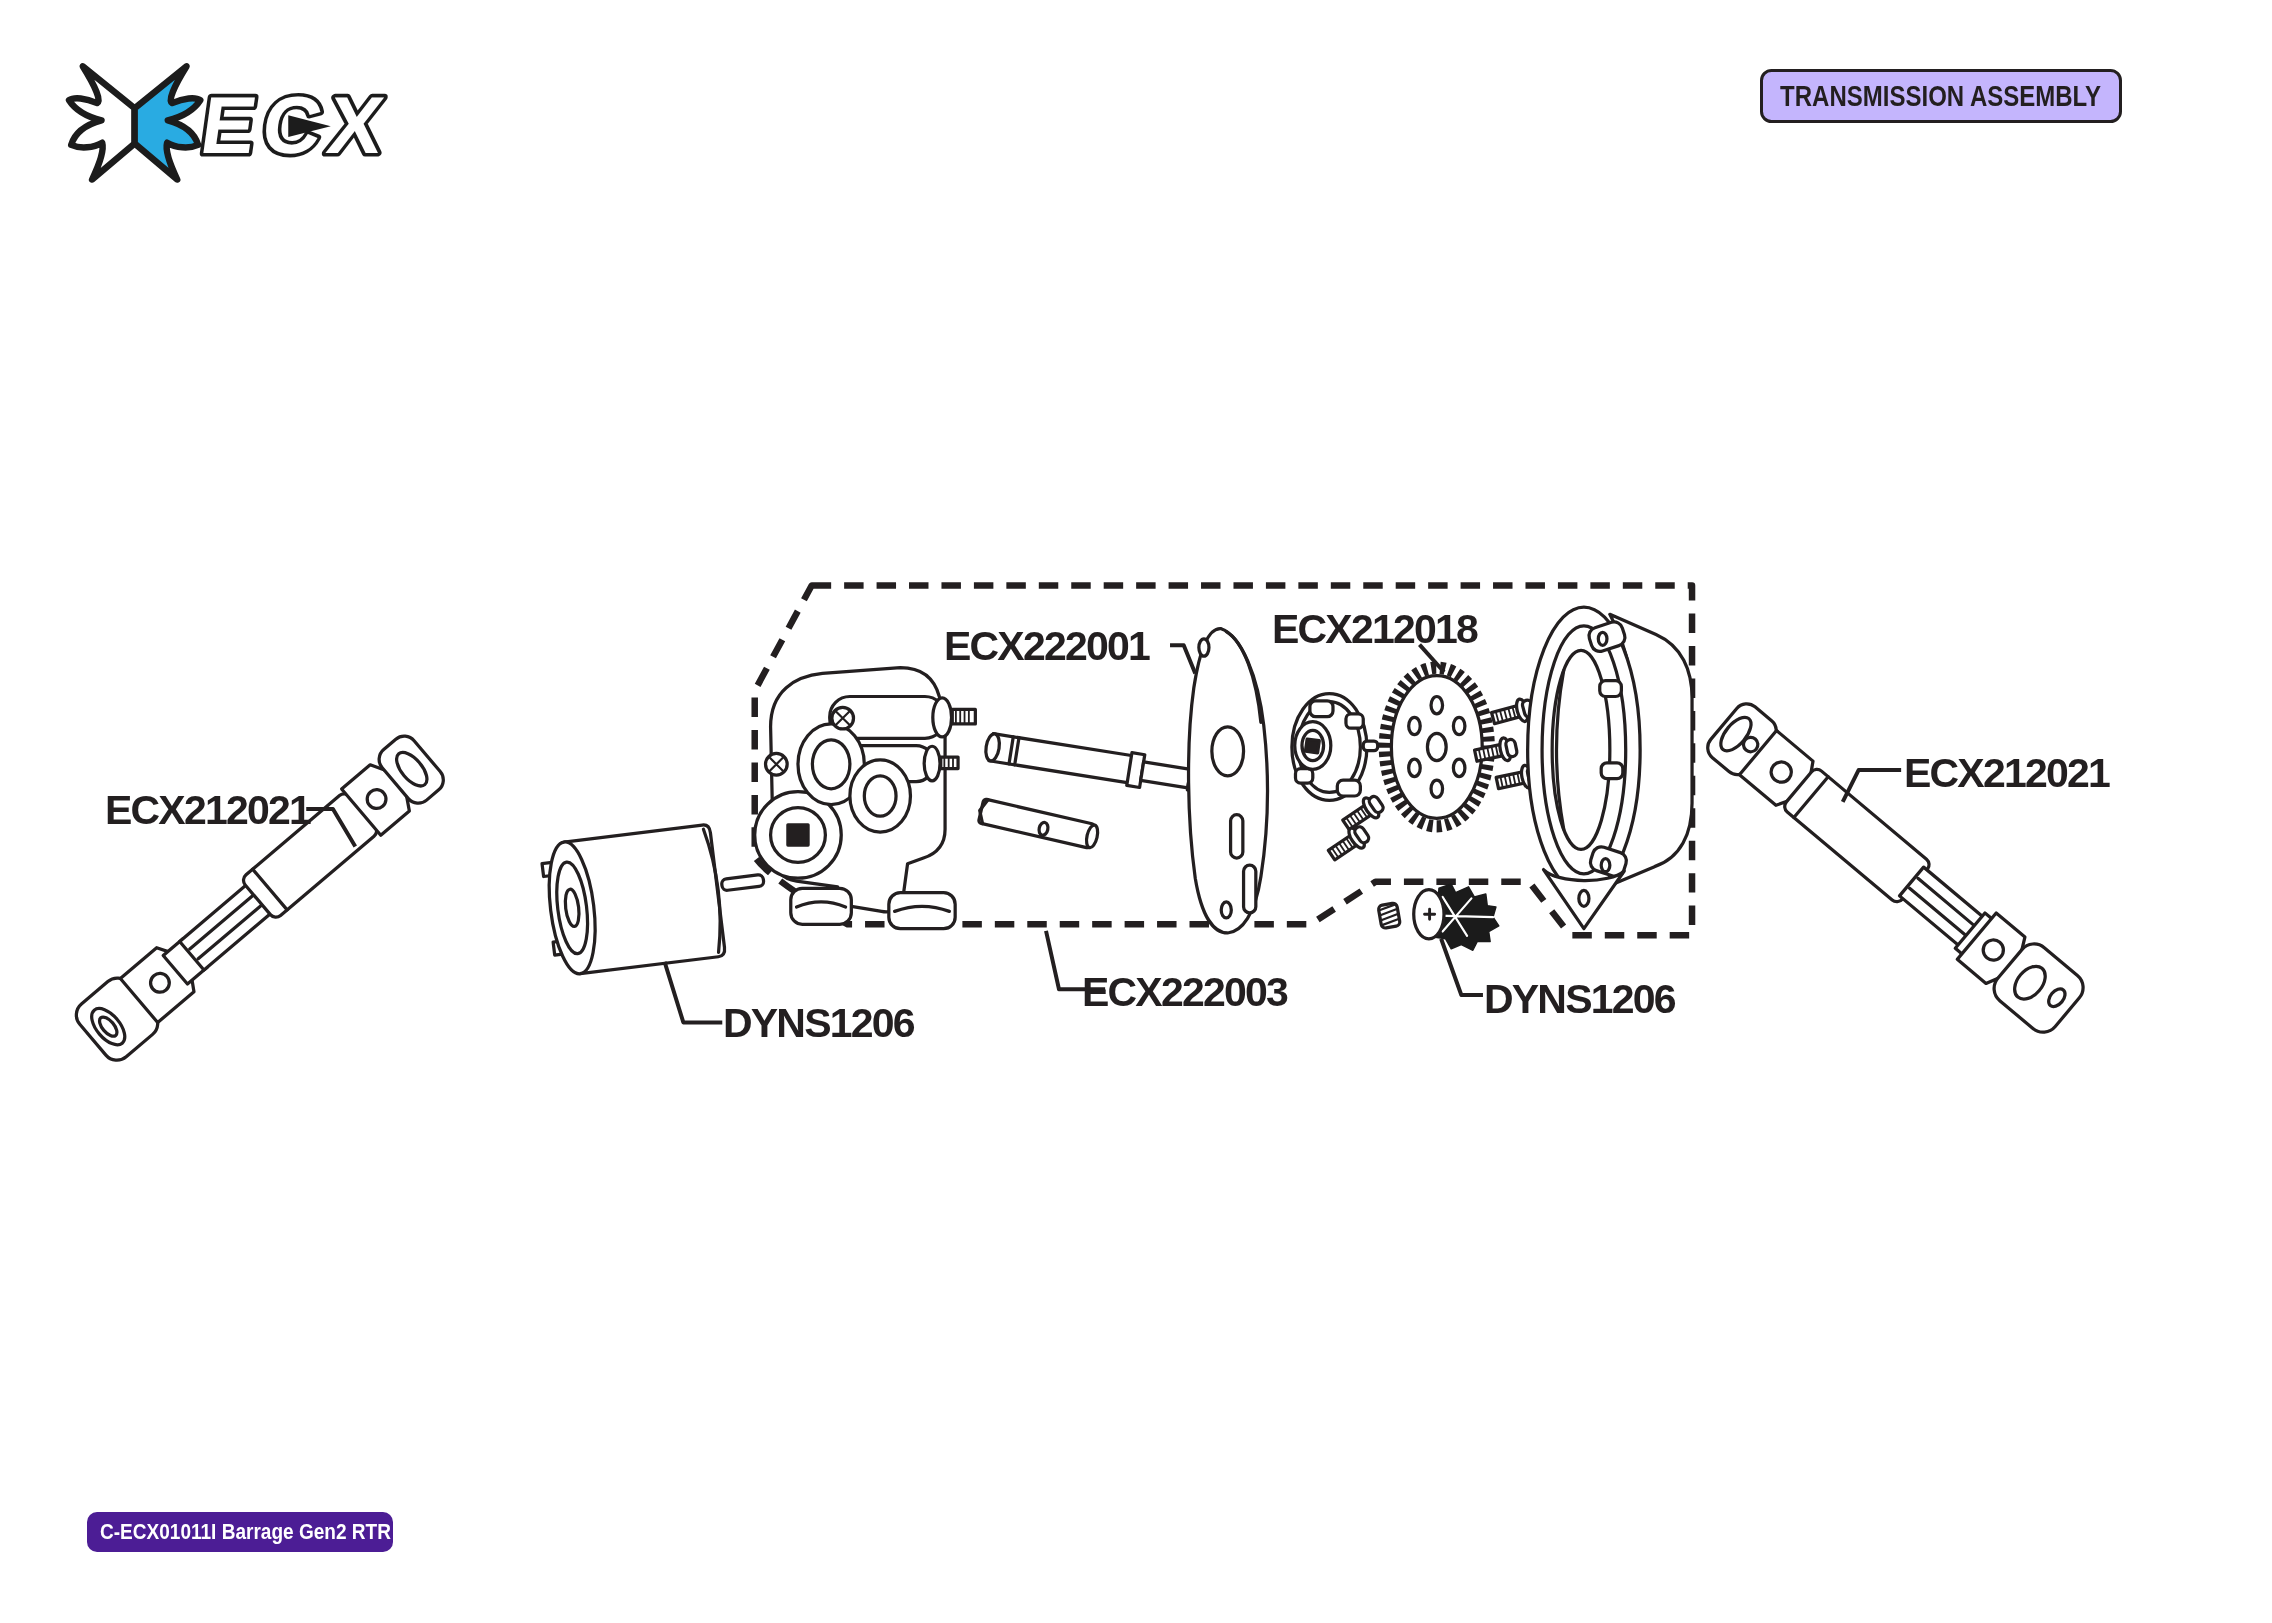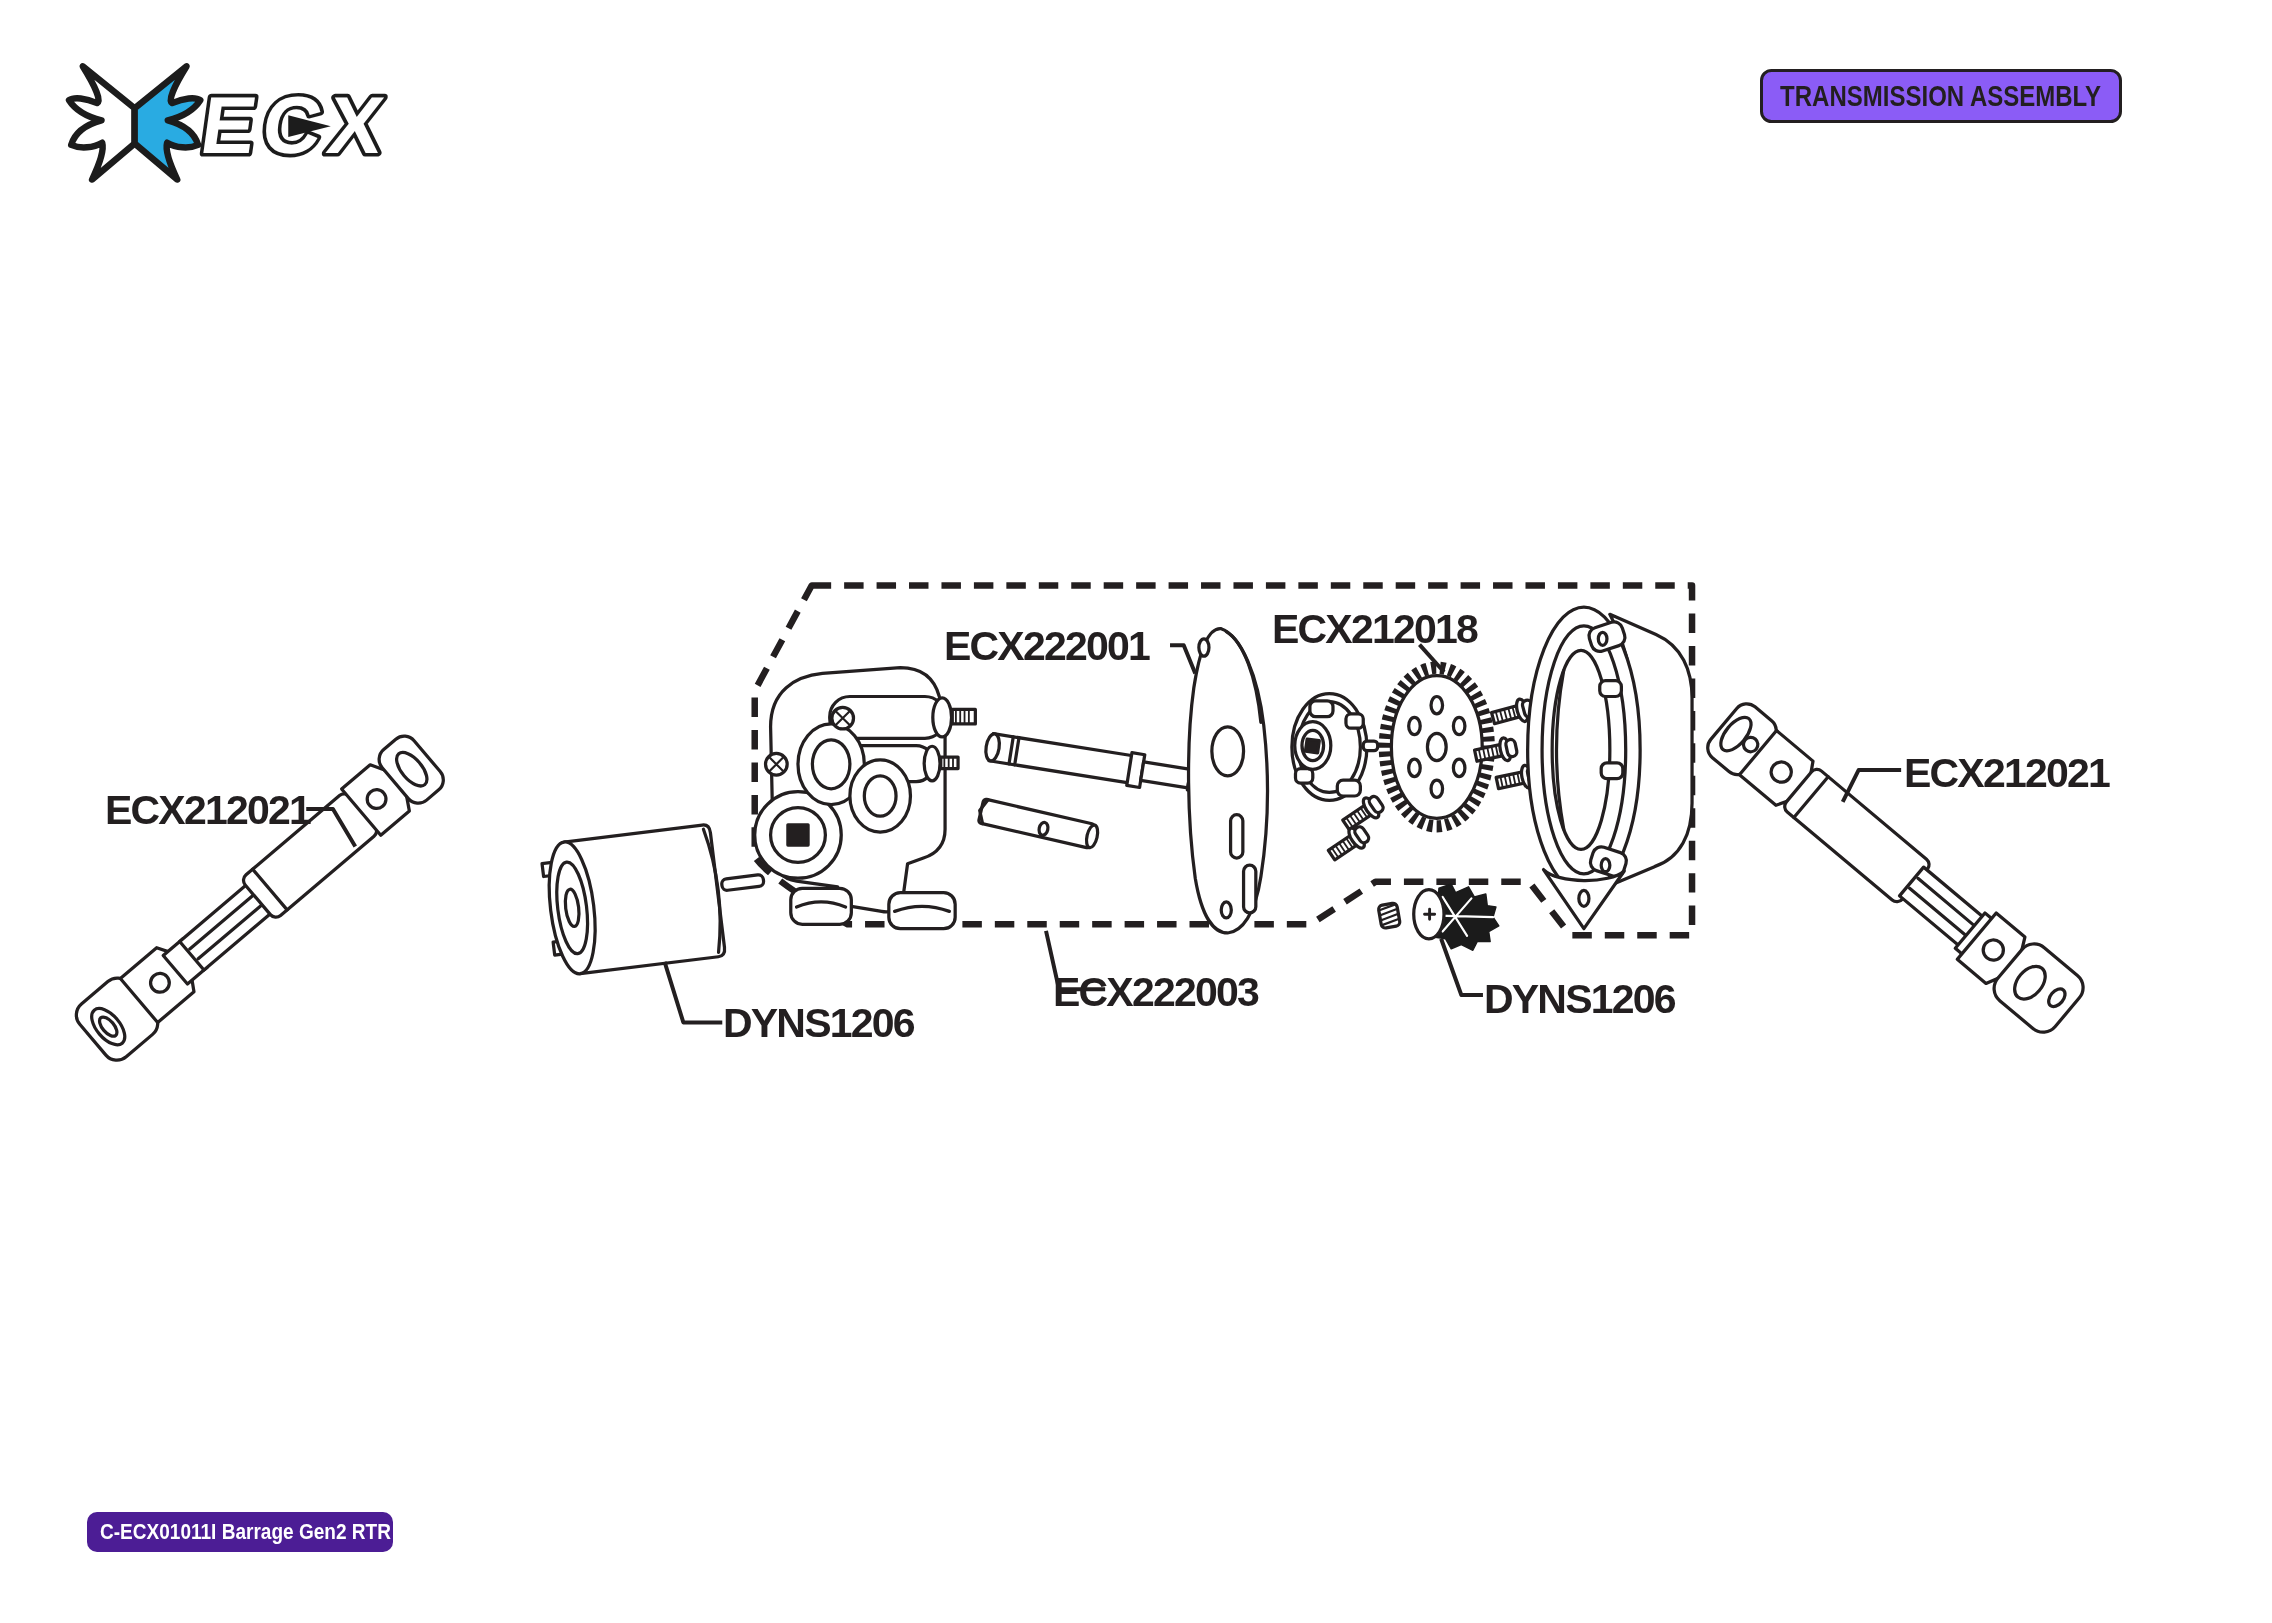--- a/index.html
+++ b/index.html
@@ -11,21 +11,21 @@
     overflow:hidden;
   }
   .diagram-svg{position:absolute;left:0;top:0;width:2273px;height:1623px;}
   .callout{
     position:absolute;
     font-size:41px;font-weight:700;letter-spacing:-1.8px;
     color:#231F20;white-space:nowrap;line-height:1;
   }
   .title-box{
     position:absolute;left:1760px;top:69px;width:356px;height:48px;
-    border:3.6px solid #231F20;border-radius:11.5px;background:#8b5cf6;
+    border:3.6px solid #231F20;border-radius:11.5px;background:#c4b5fd;
     display:flex;align-items:center;justify-content:center;
     font-size:30px;font-weight:700;color:#231F20;white-space:nowrap;
   }
   .title-box .squeeze{display:inline-block;transform:scaleX(0.8);transform-origin:center;}
   .footer-box{
     position:absolute;left:87px;top:1512px;width:306px;height:40px;
     background:#4c1d95;border-radius:10px;color:#fff;
     display:flex;align-items:center;
     font-size:22.4px;font-weight:700;white-space:nowrap;
     padding-left:13px;box-sizing:border-box;
@@ -249,21 +249,21 @@
   </svg>
 
   <div class="title-box">
     <span class="squeeze">TRANSMISSION ASSEMBLY</span>
   </div>
 
   <div class="callout" style="left:105px;top:790px;">ECX212021</div>
   <div class="callout" style="left:944px;top:626px;">ECX222001</div>
   <div class="callout" style="left:1272px;top:609px;">ECX212018</div>
   <div class="callout" style="left:723px;top:1003px;">DYNS1206</div>
-  <div class="callout" style="left:1053px;top:972px;">ECX222003</div>
+  <div class="callout" style="left:1082px;top:972px;">ECX222003</div>
   <div class="callout" style="left:1484px;top:979px;">DYNS1206</div>
   <div class="callout" style="left:1904px;top:753px;">ECX212021</div>
 
   <div class="footer-box">
     <span class="squeeze">C-ECX01011I Barrage Gen2 RTR</span>
   </div>
 
 </div>
 
 

